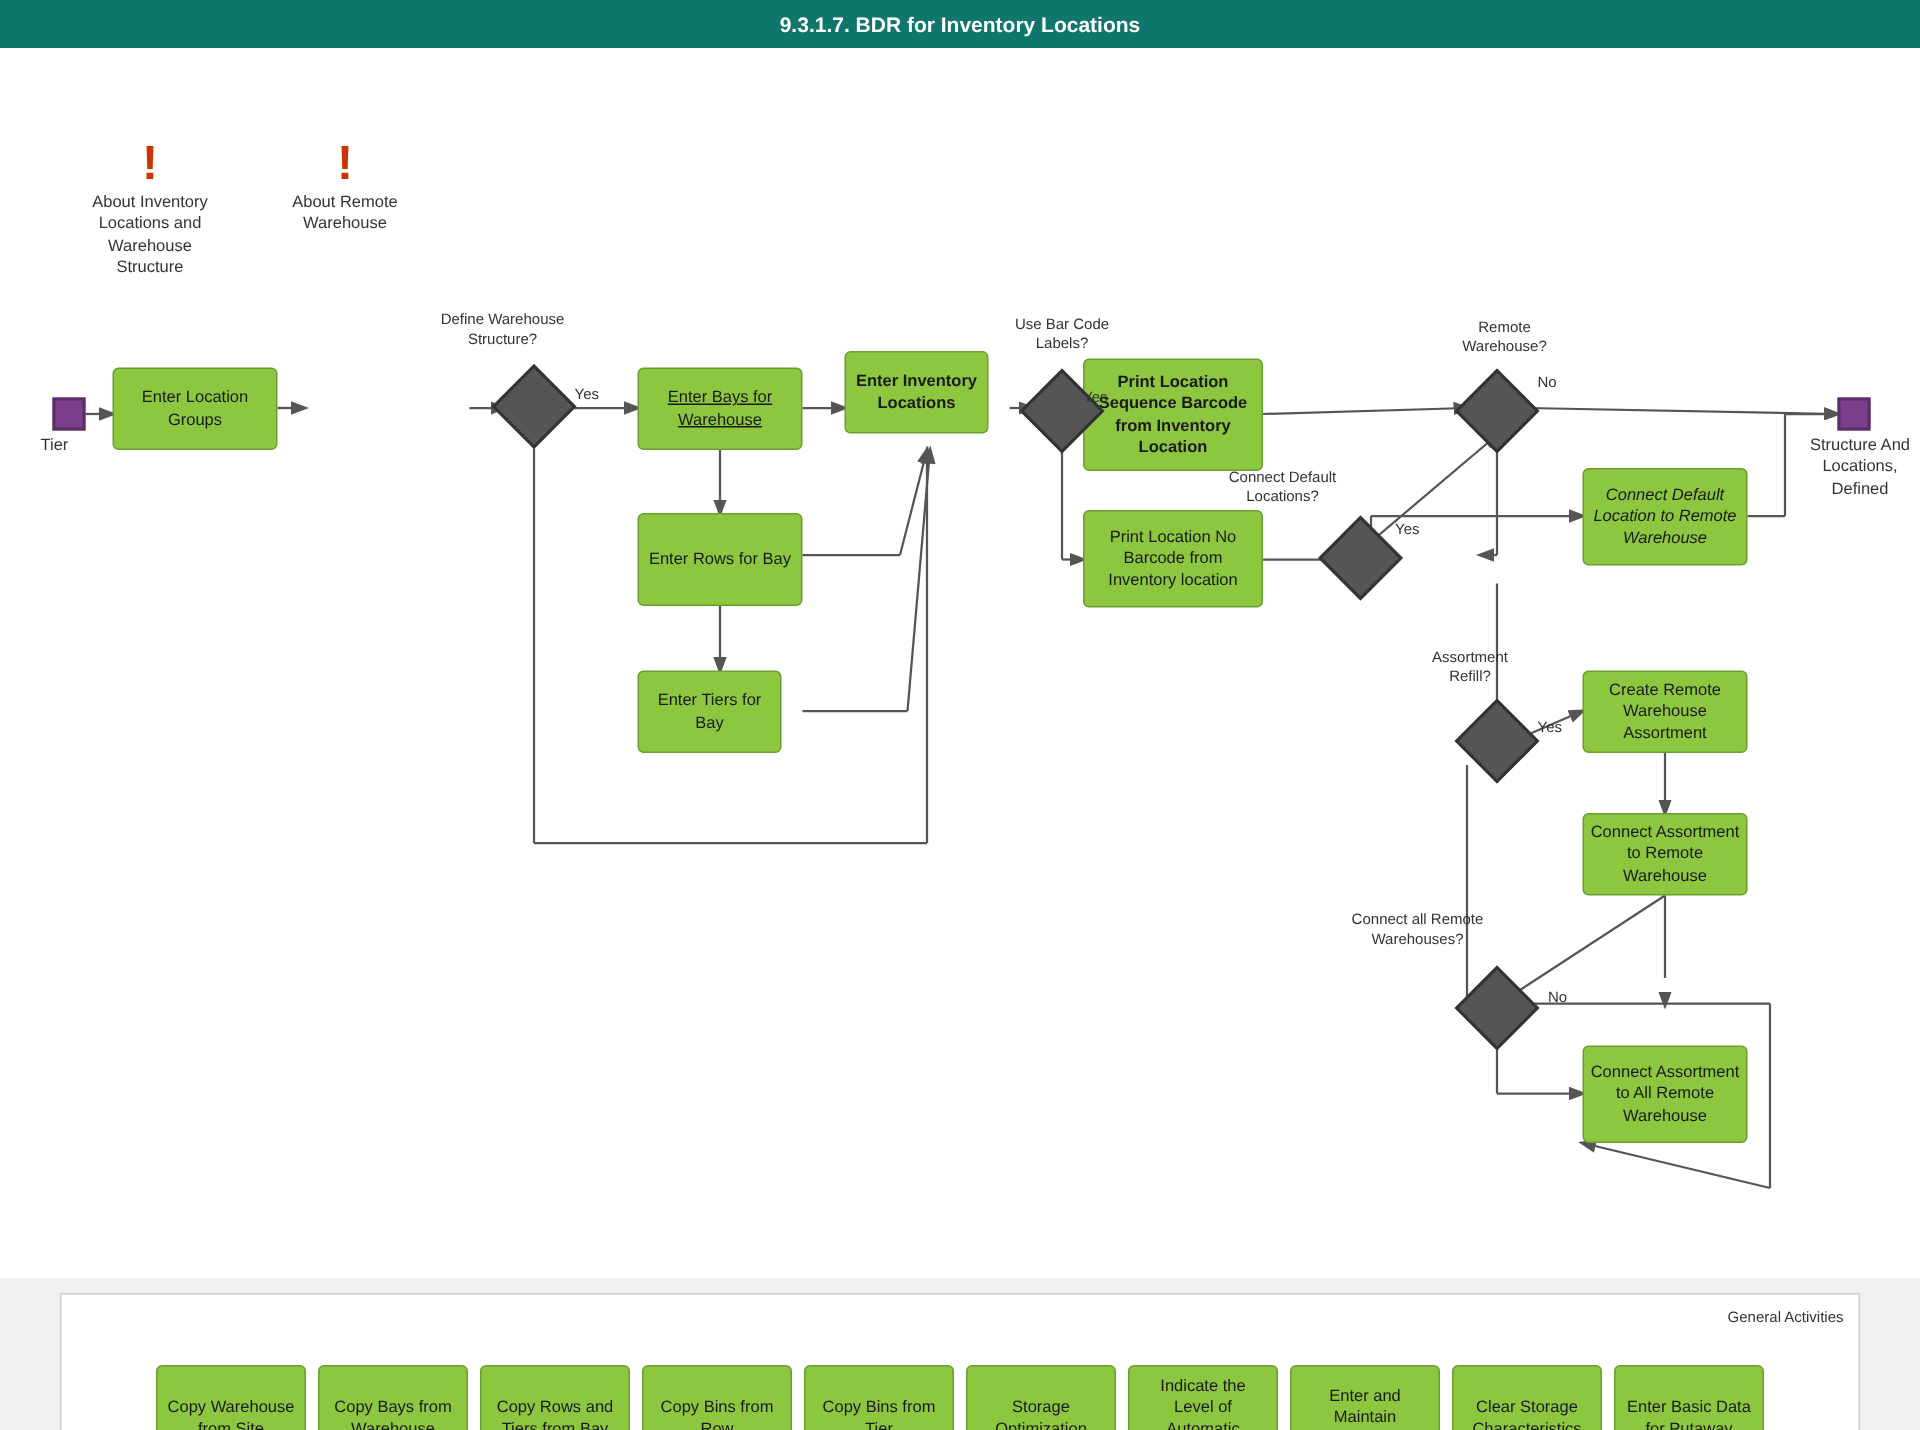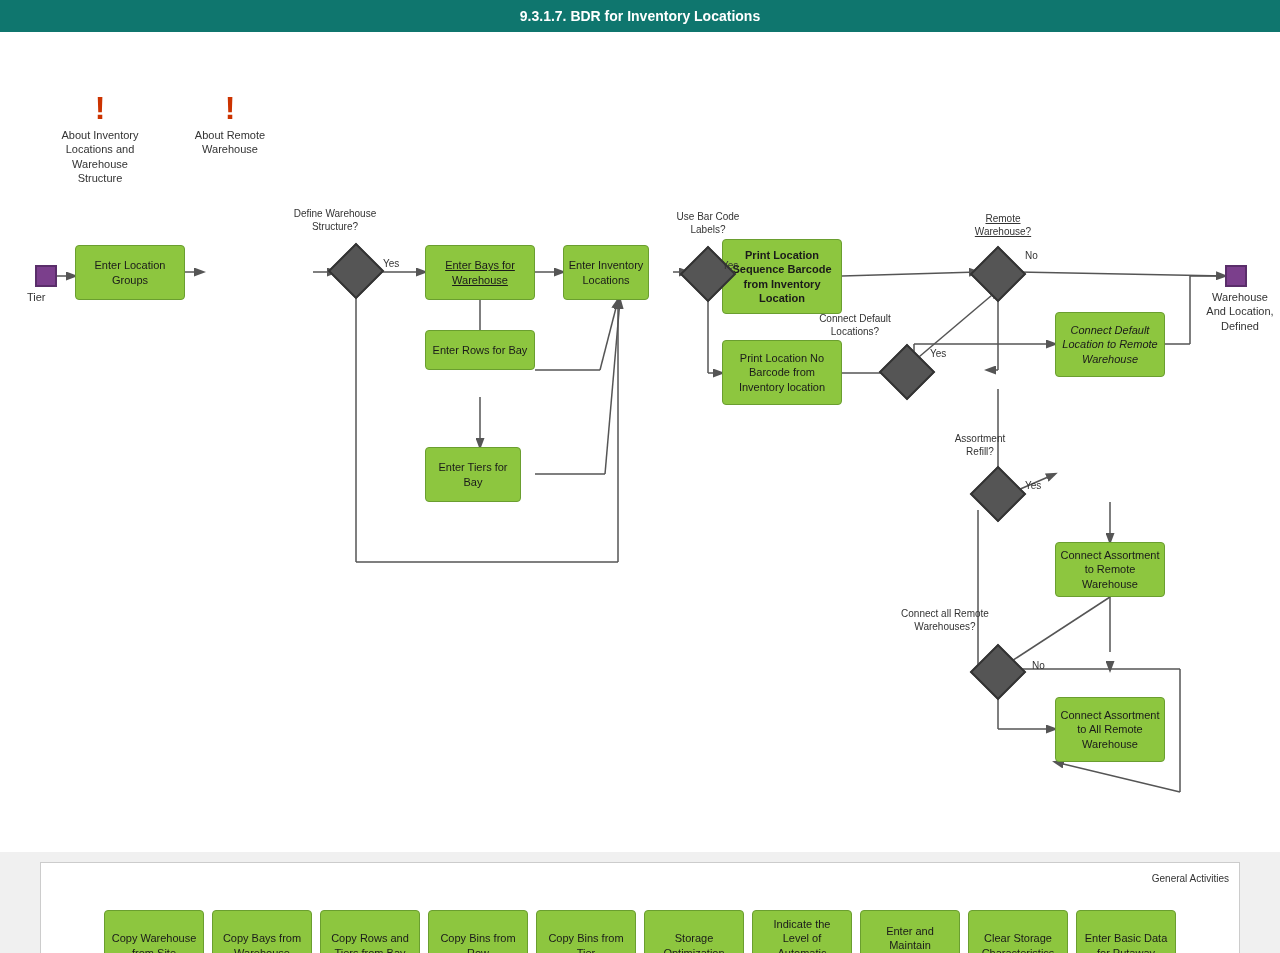--- a/index.html
+++ b/index.html
@@ -243,43 +243,44 @@
     <line x1="1180" y1="760" x2="1055" y2="730" stroke="#555" stroke-width="1.5" marker-end="url(#arrowhead)"></line>
 
     <line x1="978" y1="478" x2="978" y2="638" stroke="#555" stroke-width="1.5"></line>
   </svg>
 
   <div class="terminal" style="left:35px; top:233px;"></div>
   <div class="terminal-label" style="left:27px; top:258px;">Tier</div>
 
   <div class="flow-box" style="left:75px; top:213px; width:110px; height:55px;">Enter Location Groups</div>
   <div class="flow-box" style="left:425px; top:213px; width:110px; height:55px;text-decoration:underline;">Enter Bays for Warehouse</div>
-  <div class="flow-box" style="left:563px; top:213px; width:86px; height:55px;">Enter Inventory Locations</div>
-  <div class="flow-box" style="left:425px; top:298px; width:110px; height:40px;">Enter Rows for Bay</div>
+  <div class="flow-box" style="left:563px; top:202px; width:96px; height:55px;font-weight:bold;">Enter Inventory Locations</div>
+  <div class="flow-box" style="left:425px; top:310px; width:110px; height:62px;">Enter Rows for Bay</div>
   <div class="flow-box" style="left:425px; top:415px; width:96px; height:55px;">Enter Tiers for Bay</div>
   <div class="flow-box" style="left:722px; top:207px; width:120px; height:75px;font-weight:bold;">Print Location Sequence Barcode from Inventory Location</div>
   <div class="flow-box" style="left:722px; top:308px; width:120px; height:65px;">Print Location No Barcode from Inventory location</div>
   <div class="flow-box" style="left:1055px; top:280px; width:110px; height:65px;font-style:italic;">Connect Default Location to Remote Warehouse</div>
+  <div class="flow-box" style="left:1055px; top:415px; width:110px; height:55px;">Create Remote Warehouse Assortment</div>
   <div class="flow-box" style="left:1055px; top:510px; width:110px; height:55px;">Connect Assortment to Remote Warehouse</div>
   <div class="flow-box" style="left:1055px; top:665px; width:110px; height:65px;">Connect Assortment to All Remote Warehouse</div>
 
   <div style="position:absolute; left:336px; top:219px;">
     <div class="diamond"></div>
   </div>
   <div class="diamond-label" style="left:290px; top:175px; width:90px;">Define Warehouse Structure?</div>
 
   <div style="position:absolute; left:688px; top:222px;">
     <div class="diamond"></div>
   </div>
   <div class="diamond-label" style="left:668px; top:178px; width:80px;">Use Bar Code Labels?</div>
 
   <div style="position:absolute; left:978px; top:222px;">
     <div class="diamond"></div>
   </div>
-  <div class="diamond-label" style="left:963px; top:180px; width:80px;text-decoration:underline;">Remote Warehouse?</div>
+  <div class="diamond-label" style="left:963px; top:180px; width:80px;">Remote Warehouse?</div>
 
   <div style="position:absolute; left:887px; top:320px;">
     <div class="diamond"></div>
   </div>
   <div class="diamond-label" style="left:810px; top:280px; width:90px;">Connect Default Locations?</div>
 
   <div style="position:absolute; left:978px; top:442px;">
     <div class="diamond"></div>
   </div>
   <div class="diamond-label" style="left:940px; top:400px; width:80px;">Assortment Refill?</div>
@@ -290,21 +291,21 @@
   <div class="diamond-label" style="left:900px; top:575px; width:90px;">Connect all Remote Warehouses?</div>
 
   <div class="edge-label" style="left:383px; top:226px;">Yes</div>
   <div class="edge-label" style="left:722px; top:228px;">Yes</div>
   <div class="edge-label" style="left:1025px; top:218px;">No</div>
   <div class="edge-label" style="left:930px; top:316px;">Yes</div>
   <div class="edge-label" style="left:1025px; top:448px;">Yes</div>
   <div class="edge-label" style="left:1032px; top:628px;">No</div>
 
   <div class="terminal" style="left:1225px; top:233px;"></div>
-  <div class="terminal-label" style="left:1205px; top:258px; width:70px; text-align:center;">Warehouse And Location, Defined</div>
+  <div class="terminal-label" style="left:1205px; top:258px; width:70px; text-align:center;">Structure And Locations, Defined</div>
 
 </div>
 
 <div id="bottom-section">
   <div class="section-label">General Activities</div>
   <div class="activities-row">
     <div class="activity-box">Copy Warehouse from Site</div>
     <div class="activity-box">Copy Bays from Warehouse</div>
     <div class="activity-box">Copy Rows and Tiers from Bay</div>
     <div class="activity-box">Copy Bins from Row</div>

